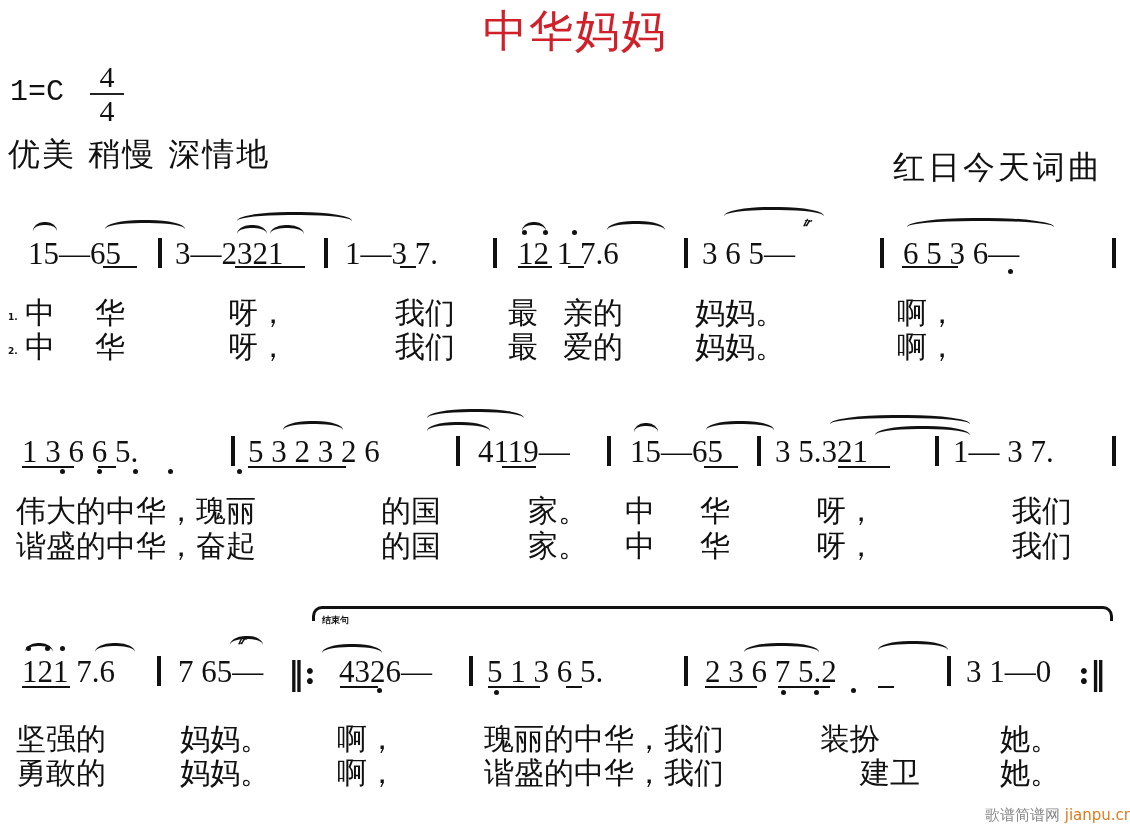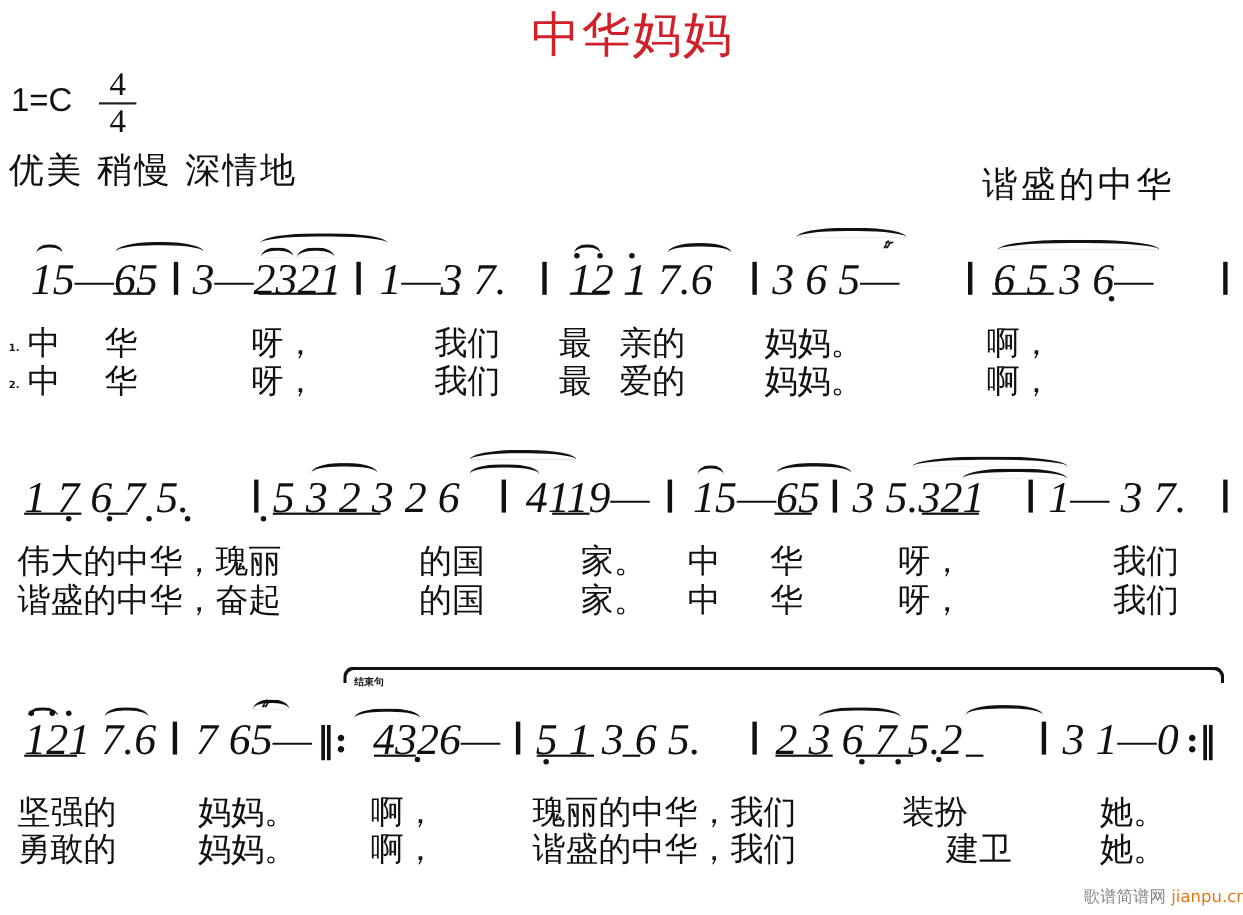--- a/index.html
+++ b/index.html
@@ -1,28 +1,28 @@
 <!DOCTYPE html>
 <html><head>
 <meta charset="utf-8">
 <style>
   html, body { margin: 0; padding: 0; background: #ffffff; }
   body { width: 1130px; height: 832px; position: relative; overflow: hidden;
          font-family: "DejaVu Serif", "Liberation Serif", serif; color: #111; }
   .abs { position: absolute; white-space: nowrap; }
   .title { left: 0; width: 1150px; top: 2px; text-align: center; font-size: 44px; color: #d0202a;
            font-family: "DejaVu Serif", serif; letter-spacing: 2px; }
-  .key { left: 10px; top: 75px; font-size: 30px; font-family: Liberation Sans, sans-serif; }
+  .key { left: 10px; top: 75px; font-size: 30px; font-family: Liberation Mono, monospace; }
   .ts { position: absolute; left: 90px; top: 62px; width: 34px; text-align: center; font-family: "Liberation Serif", serif; font-size: 30px; line-height: 30px; }
   .ts .num { display:block; }
   .ts .bar { display:block; height: 2px; background:#222; margin: 1px 0; }
   .tempo { left: 8px; top: 133px; font-size: 32px; font-family: "DejaVu Sans", sans-serif; letter-spacing: 2px; }
   .credit { left: 893px; top: 146px; font-size: 32px; font-family: "DejaVu Sans", sans-serif; letter-spacing: 3px; }
 
-  .notes { position: absolute; font-family: "Liberation Serif", serif; font-size: 40px; height: 40px; line-height: 40px; font-style: italic; }
+  .notes { position: absolute; font-family: "Liberation Serif", serif; font-size: 31px; height: 40px; line-height: 40px; }
   .lyric { position: absolute; font-family: "DejaVu Sans", sans-serif; font-size: 30px; line-height: 34px; }
   .verse-num { position: absolute; font-family: "DejaVu Sans", sans-serif; font-size: 9px; font-weight: bold; }
 
   .slur { position: absolute; border-top: 3px solid #111; border-radius: 50% 50% 0 0 / 10px 10px 0 0; height: 6px; }
   .barline { position: absolute; width: 4px; height: 30px; background: #111; }
   .ul { position: absolute; height: 2px; background: #111; }
   .dot { position: absolute; width: 5px; height: 5px; border-radius: 50%; background: #111; }
   .bracket { position: absolute; left: 312px; top: 606px; width: 795px; height: 12px; border-top: 3px solid #111;
              border-left: 3px solid #111; border-right: 3px solid #111; border-radius: 10px 10px 0 0; }
   .bracket-label { left: 322px; top: 614px; font-size: 9px; font-family: "DejaVu Sans", sans-serif; font-weight: bold; }
@@ -33,21 +33,21 @@
 <body>
 
 <div class="abs title">中华妈妈</div>
 <div class="abs key">1=C</div>
 <div class="ts">
   <span class="num">4</span>
   <span class="bar"></span>
   <span class="num">4</span>
 </div>
 <div class="abs tempo">优美  稍慢  深情地</div>
-<div class="abs credit">谐盛的中华</div>
+<div class="abs credit">红日今天词曲</div>
 
 <div>
 
   <div class="slur" style="left:33px;top:222px;width:24px;"></div>
   <div class="slur" style="left:105px;top:220px;width:80px;"></div>
   <div class="slur" style="left:237px;top:212px;width:115px;"></div>
   <div class="slur" style="left:237px;top:225px;width:30px;"></div>
   <div class="slur" style="left:270px;top:225px;width:34px;"></div>
   <div class="slur" style="left:522px;top:222px;width:24px;"></div>
   <div class="slur" style="left:607px;top:221px;width:58px;"></div>
@@ -102,21 +102,21 @@
 
 <div>
   <div class="slur" style="left:283px;top:421px;width:60px;"></div>
   <div class="slur" style="left:427px;top:409px;width:97px;"></div>
   <div class="slur" style="left:427px;top:422px;width:63px;"></div>
   <div class="slur" style="left:634px;top:423px;width:24px;"></div>
   <div class="slur" style="left:706px;top:421px;width:68px;"></div>
   <div class="slur" style="left:830px;top:415px;width:140px;"></div>
   <div class="slur" style="left:875px;top:426px;width:95px;"></div>
 
-  <div class="notes" style="left:22px;top:432px;">1 7  6  7  5.</div>
+  <div class="notes" style="left:22px;top:432px;">1 3  6  6  5.</div>
   <div class="barline" style="left:231px;top:436px;"></div>
   <div class="notes" style="left:248px;top:432px;">5 3  2 3  2  6</div>
   <div class="barline" style="left:456px;top:436px;"></div>
   <div class="notes" style="left:478px;top:432px;">4119—</div>
   <div class="barline" style="left:607px;top:436px;"></div>
   <div class="notes" style="left:630px;top:432px;">15—65</div>
   <div class="barline" style="left:757px;top:436px;"></div>
   <div class="notes" style="left:775px;top:432px;">3   5.321</div>
   <div class="barline" style="left:935px;top:436px;"></div>
   <div class="notes" style="left:953px;top:432px;text-align:center;">1— 3  7.</div>

